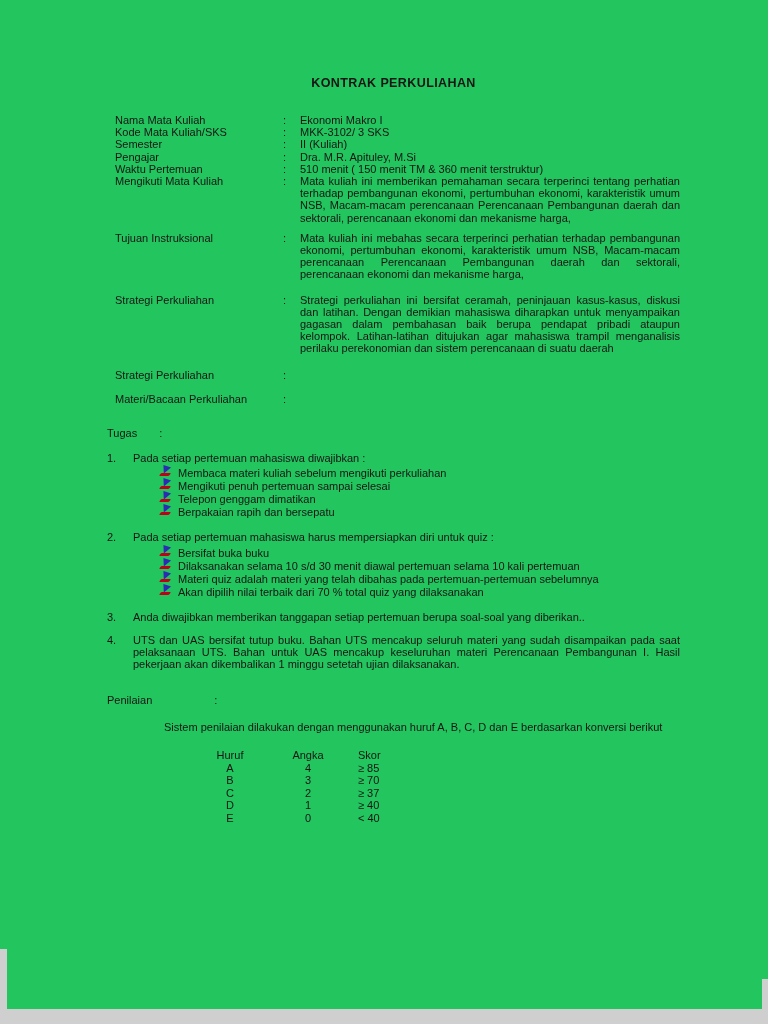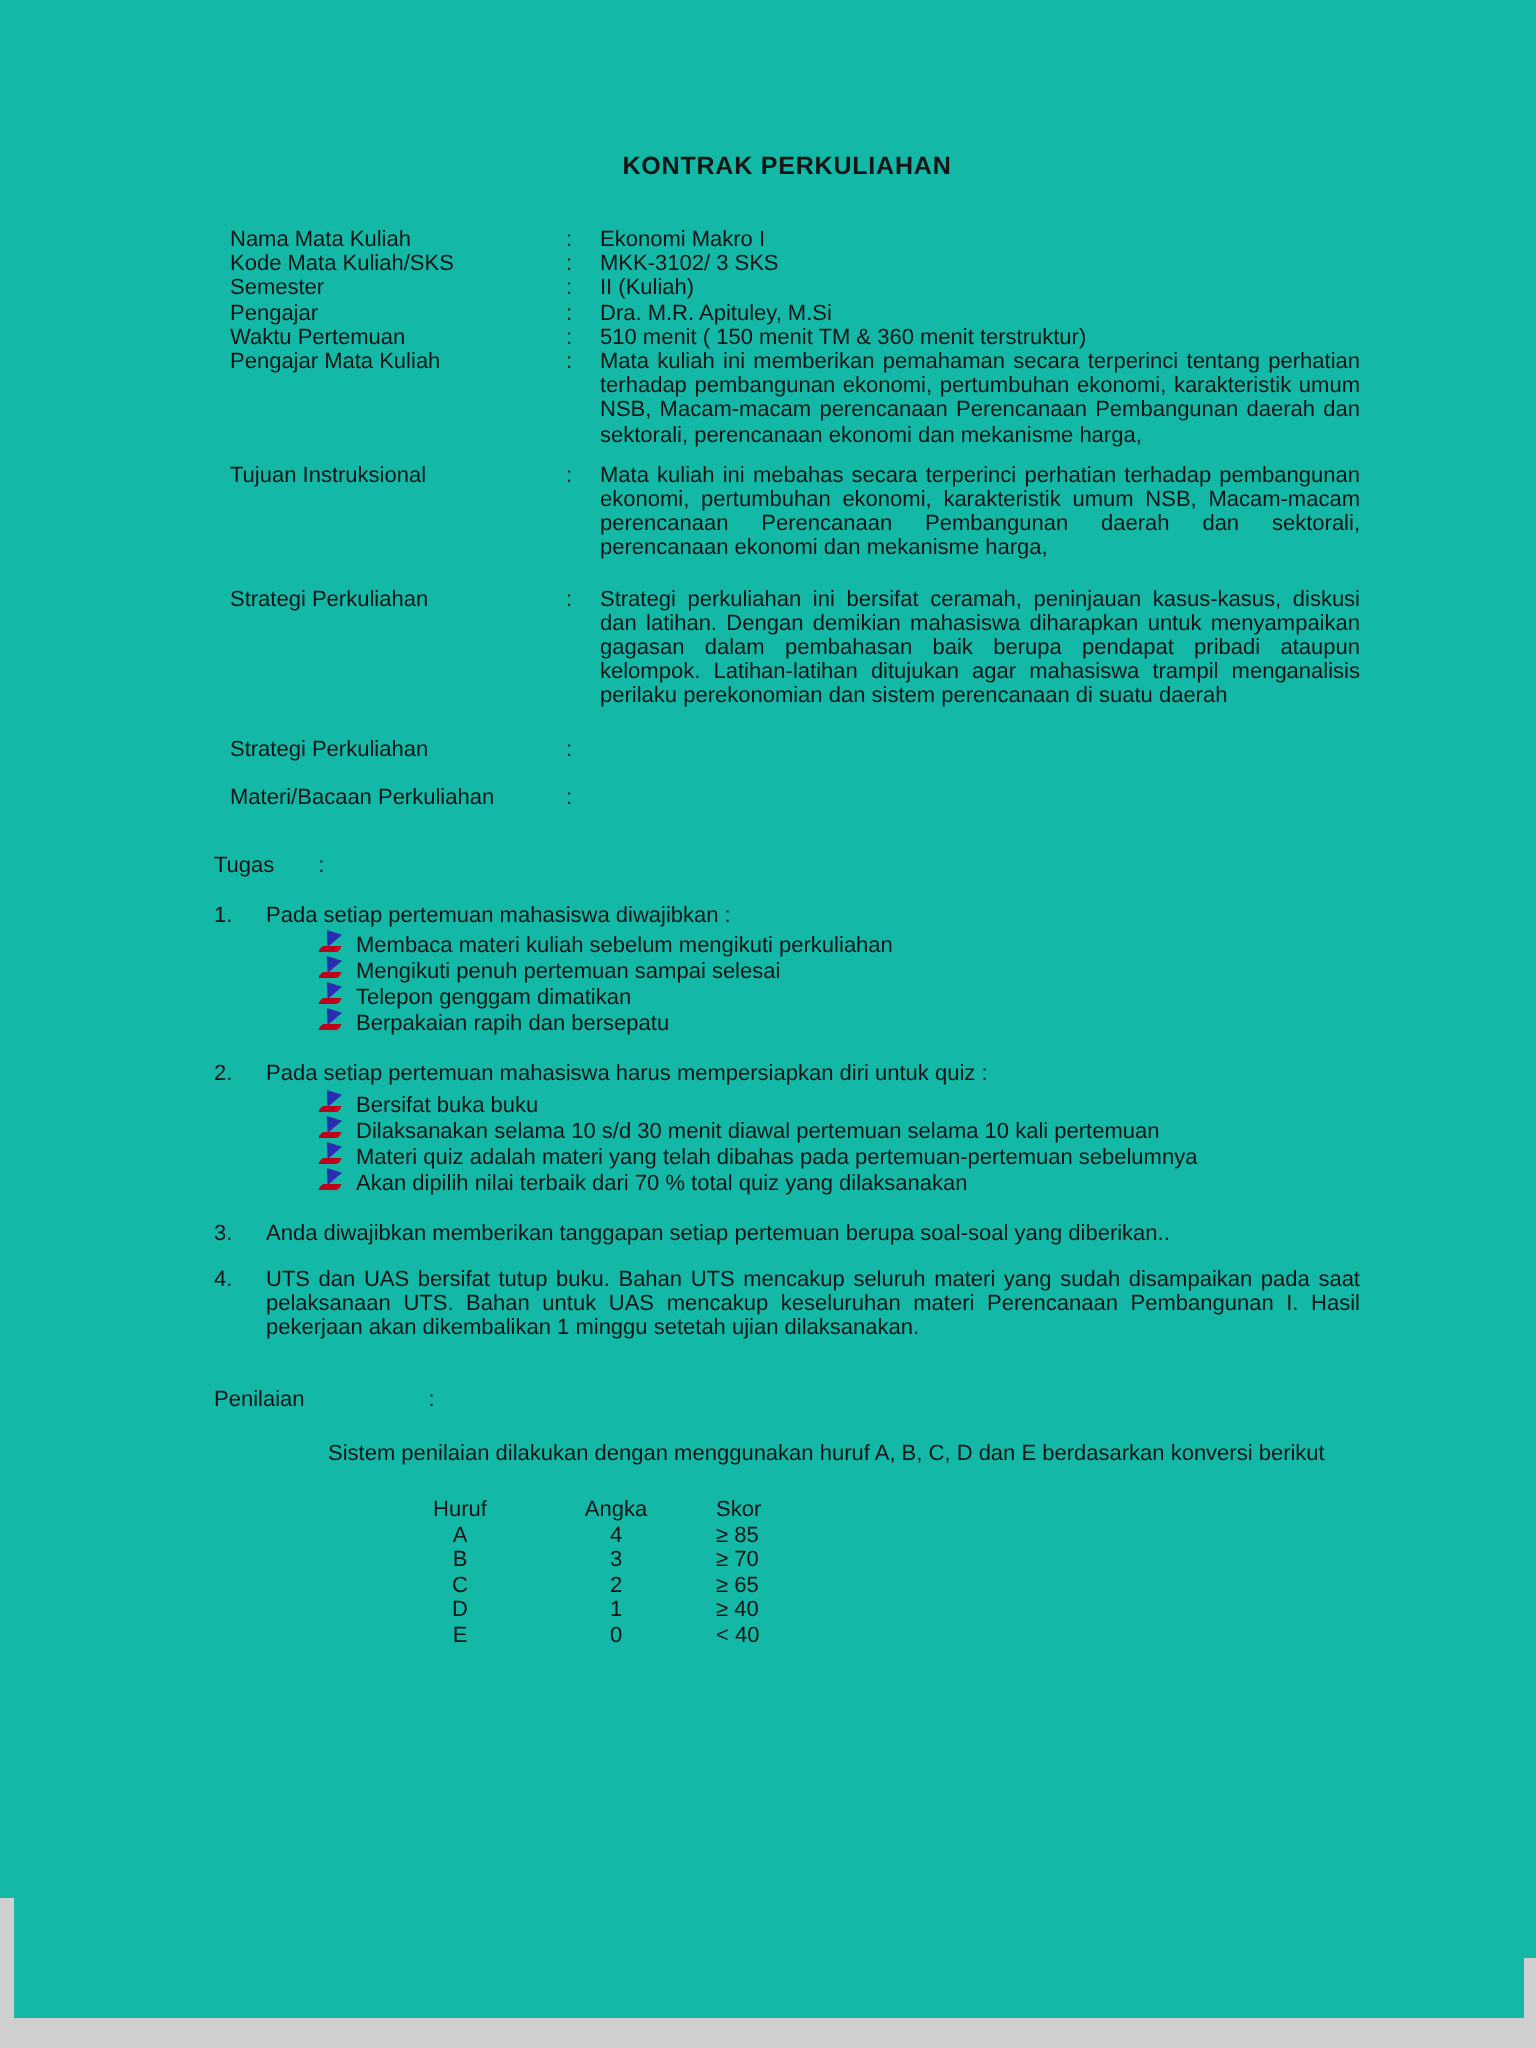--- a/index.html
+++ b/index.html
@@ -1,17 +1,17 @@
 <!DOCTYPE html>
 <html style="--bullet-blue: #2b2bb4; --bullet-red: #c00018; --page-edge: #cfcfcf;"><head>
 <meta charset="utf-8">
 <style>
   html,body{margin:0;padding:0;background:#e9e9e9;}
   .page{
-    position:relative;width:768px;height:1024px;background:#14b8a6;
+    position:relative;width:768px;height:1024px;background:#22c55e;
     font-family:"Liberation Sans", sans-serif;color:#151515;overflow:hidden;
     font-size:11px;
   }
   .content{position:absolute;left:107px;top:76px;width:573px;}
   .title{
     margin:0 0 24px 0;text-align:center;font-size:12.5px;font-weight:bold;
     letter-spacing:.4px;
   }
   
   .info{padding-left:8px;}
@@ -76,21 +76,21 @@
         <div class="label">Pengajar</div>
         <div class="colon">:</div>
         <div class="value">Dra. M.R. Apituley, M.Si</div>
       </div>
       <div class="row">
         <div class="label">Waktu Pertemuan</div>
         <div class="colon">:</div>
         <div class="value">510 menit ( 150 menit TM &amp; 360 menit terstruktur)</div>
       </div>
       <div class="row mb8">
-        <div class="label">Pengajar Mata Kuliah</div>
+        <div class="label">Mengikuti Mata Kuliah</div>
         <div class="colon">:</div>
         <div class="value justify">Mata kuliah ini memberikan pemahaman secara terperinci tentang perhatian terhadap pembangunan ekonomi, pertumbuhan ekonomi, karakteristik umum NSB, Macam-macam perencanaan Perencanaan Pembangunan daerah dan sektorali, perencanaan ekonomi dan mekanisme harga,</div>
       </div>
       <div class="row mb13">
         <div class="label">Tujuan Instruksional</div>
         <div class="colon">:</div>
         <div class="value justify">Mata kuliah ini mebahas secara terperinci perhatian terhadap pembangunan ekonomi, pertumbuhan ekonomi, karakteristik umum NSB, Macam-macam perencanaan Perencanaan Pembangunan daerah dan sektorali, perencanaan ekonomi dan mekanisme harga,</div>
       </div>
       <div class="row mb14">
         <div class="label">Strategi Perkuliahan</div>
@@ -200,21 +200,21 @@
           <div class="g-l">≥ 85</div>
         </div>
         <div class="g-row">
           <div class="g-c">B</div>
           <div class="g-c">3</div>
           <div class="g-l">≥ 70</div>
         </div>
         <div class="g-row">
           <div class="g-c">C</div>
           <div class="g-c">2</div>
-          <div class="g-l">≥ 65</div>
+          <div class="g-l">≥ 37</div>
         </div>
         <div class="g-row">
           <div class="g-c">D</div>
           <div class="g-c">1</div>
           <div class="g-l">≥ 40</div>
         </div>
         <div class="g-row">
           <div class="g-c">E</div>
           <div class="g-c">0</div>
           <div class="g-l">&lt; 40</div>

